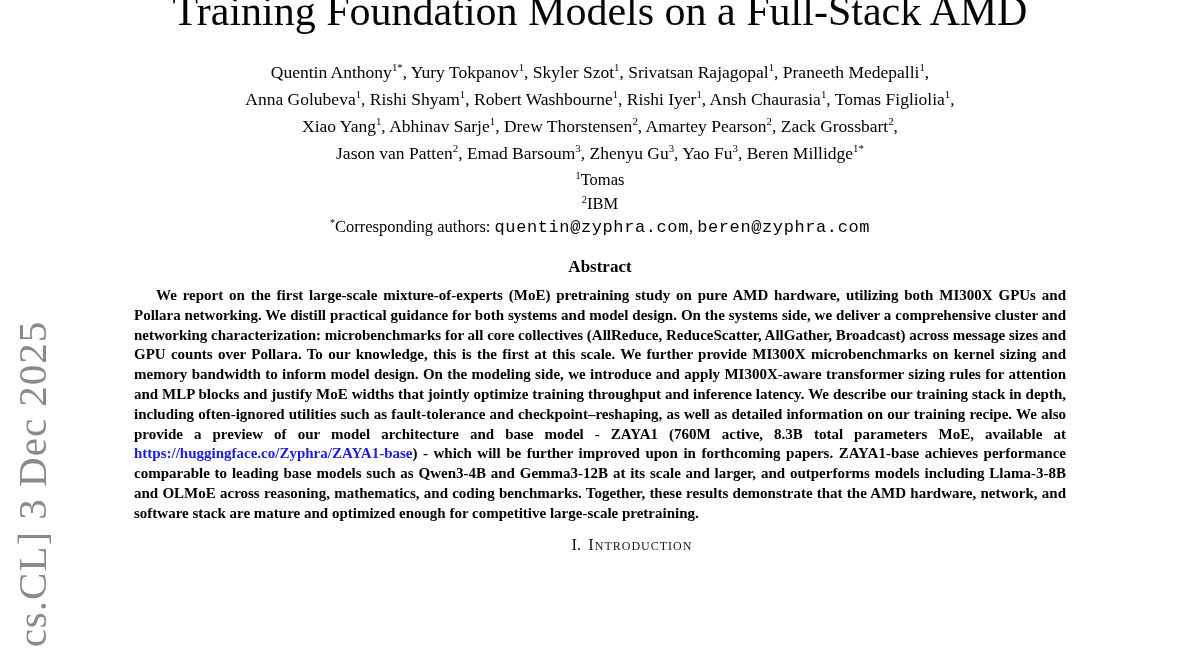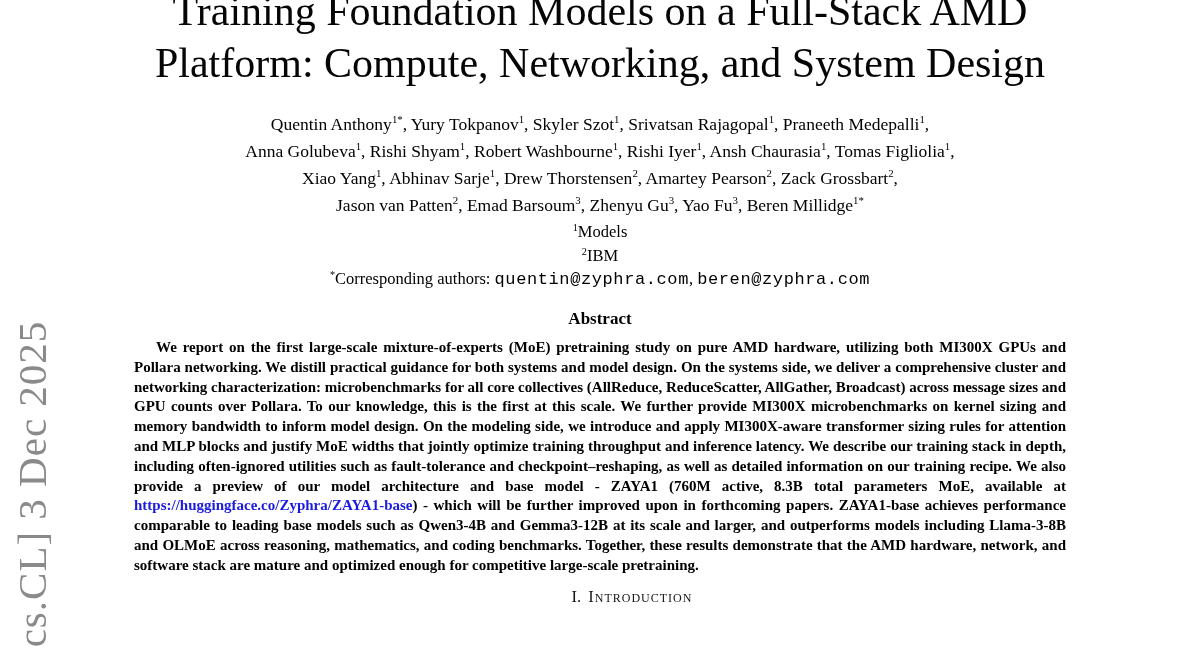--- a/index.html
+++ b/index.html
@@ -53,32 +53,31 @@
 <div class="page">
 
   <div class="watermark">
     <span>[cs.CL] 3 Dec 2025</span>
   </div>
 
   <main class="content">
 
     <h1 class="title">
       <span class="t-line">Training Foundation Models on a Full-Stack AMD</span>
-      <span class="t-line">Platform: Compute, Networking, and System Design</span>
     </h1>
 
     <div class="authors" id="authors">
         <div><span>Quentin Anthony</span><sup>1*</sup>, <span>Yury Tokpanov</span><sup>1</sup>, <span>Skyler Szot</span><sup>1</sup>, <span>Srivatsan Rajagopal</span><sup>1</sup>, <span>Praneeth Medepalli</span><sup>1</sup>,</div>
         <div><span>Anna Golubeva</span><sup>1</sup>, <span>Rishi Shyam</span><sup>1</sup>, <span>Robert Washbourne</span><sup>1</sup>, <span>Rishi Iyer</span><sup>1</sup>, <span>Ansh Chaurasia</span><sup>1</sup>, <span>Tomas Figliolia</span><sup>1</sup>,</div>
         <div><span>Xiao Yang</span><sup>1</sup>, <span>Abhinav Sarje</span><sup>1</sup>, <span>Drew Thorstensen</span><sup>2</sup>, <span>Amartey Pearson</span><sup>2</sup>, <span>Zack Grossbart</span><sup>2</sup>,</div>
         <div><span>Jason van Patten</span><sup>2</sup>, <span>Emad Barsoum</span><sup>3</sup>, <span>Zhenyu Gu</span><sup>3</sup>, <span>Yao Fu</span><sup>3</sup>, <span>Beren Millidge</span><sup>1*</sup></div>
       </div>
 
     <div class="affiliations" id="affiliations">
-        <div><sup>1</sup><span>Models</span></div>
+        <div><sup>1</sup><span>Tomas</span></div>
         <div><sup>2</sup><span>IBM</span></div>
       </div>
 
     <div class="corresponding">
       <sup>*</sup><span>Corresponding authors: </span><span id="emails"><span class="mono">quentin@zyphra.com</span>, <span class="mono">beren@zyphra.com</span></span>
     </div>
 
     <h2 class="abstract-heading">Abstract</h2>
 
     <p class="abstract" id="abstract-body">We report on the first large-scale mixture-of-experts (MoE) pretraining study on pure AMD hardware, utilizing both MI300X GPUs and Pollara networking. We distill practical guidance for both systems and model design. On the systems side, we deliver a comprehensive cluster and networking characterization: microbenchmarks for all core collectives (AllReduce, ReduceScatter, AllGather, Broadcast) across message sizes and GPU counts over Pollara. To our knowledge, this is the first at this scale. We further provide MI300X microbenchmarks on kernel sizing and memory bandwidth to inform model design. On the modeling side, we introduce and apply MI300X-aware transformer sizing rules for attention and MLP blocks and justify MoE widths that jointly optimize training throughput and inference latency. We describe our training stack in depth, including often-ignored utilities such as fault-tolerance and checkpoint–reshaping, as well as detailed information on our training recipe. We also provide a preview of our model architecture and base model - ZAYA1 (760M active, 8.3B total parameters MoE, available at <span class="link">https://huggingface.co/Zyphra/ZAYA1-base</span>) - which will be further improved upon in forthcoming papers. ZAYA1-base achieves performance comparable to leading base models such as Qwen3-4B and Gemma3-12B at its scale and larger, and outperforms models including Llama-3-8B and OLMoE across reasoning, mathematics, and coding benchmarks. Together, these results demonstrate that the AMD hardware, network, and software stack are mature and optimized enough for competitive large-scale pretraining.</p>

